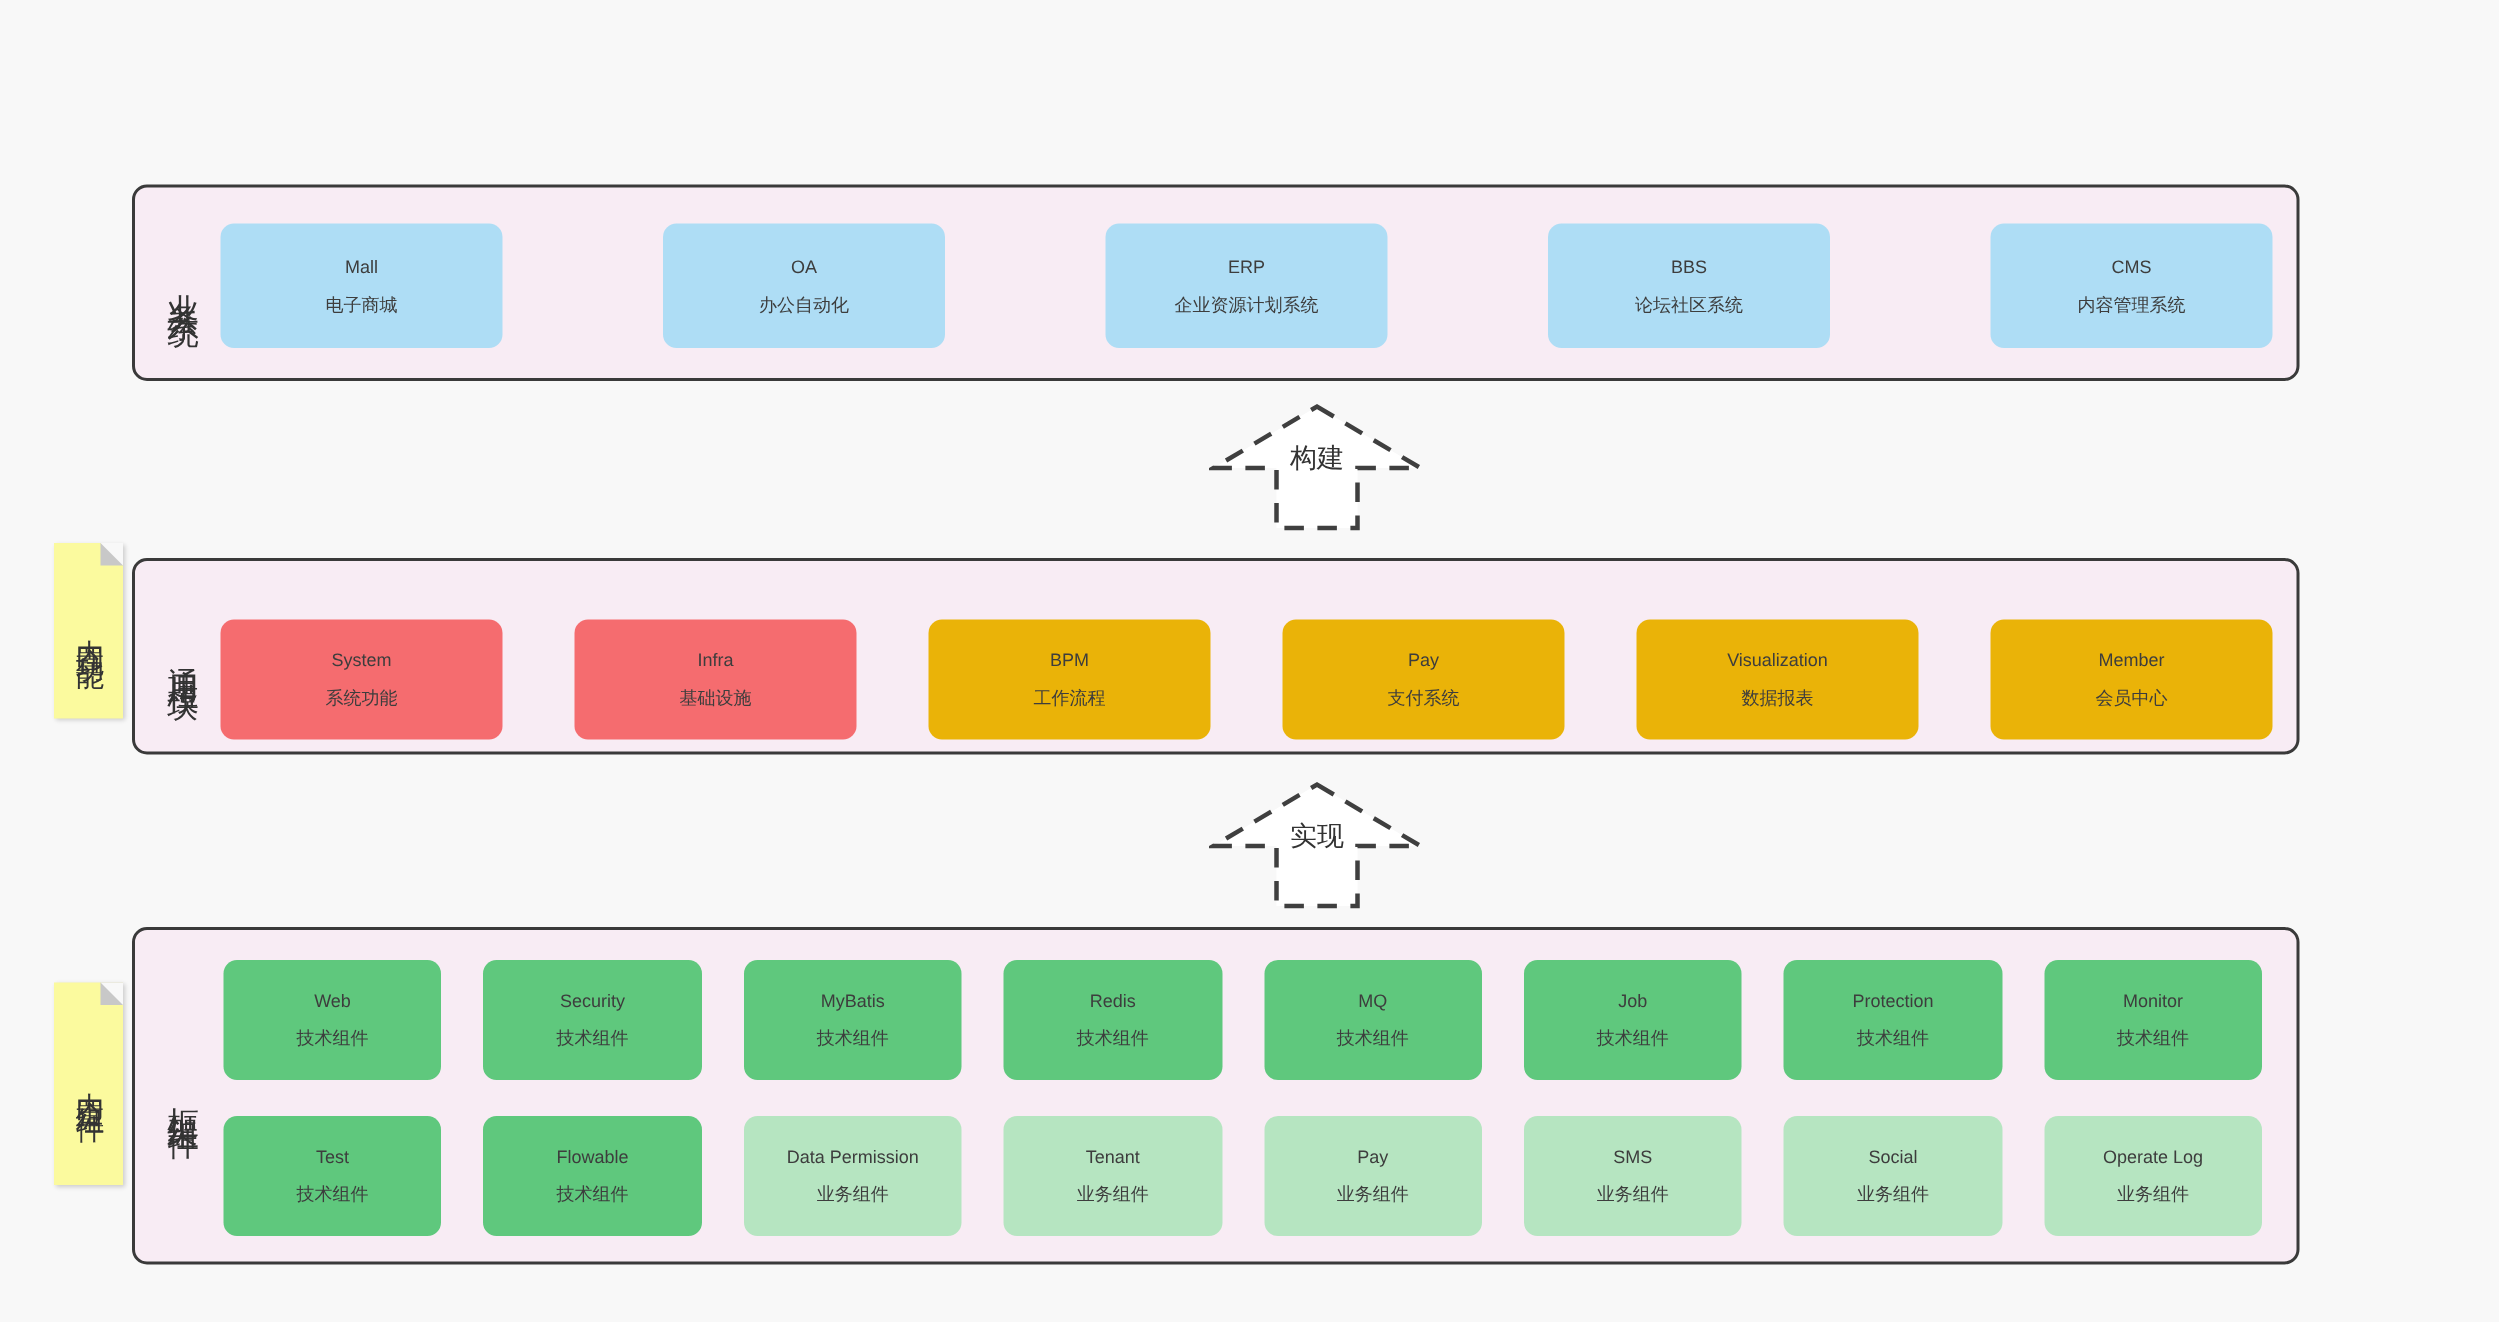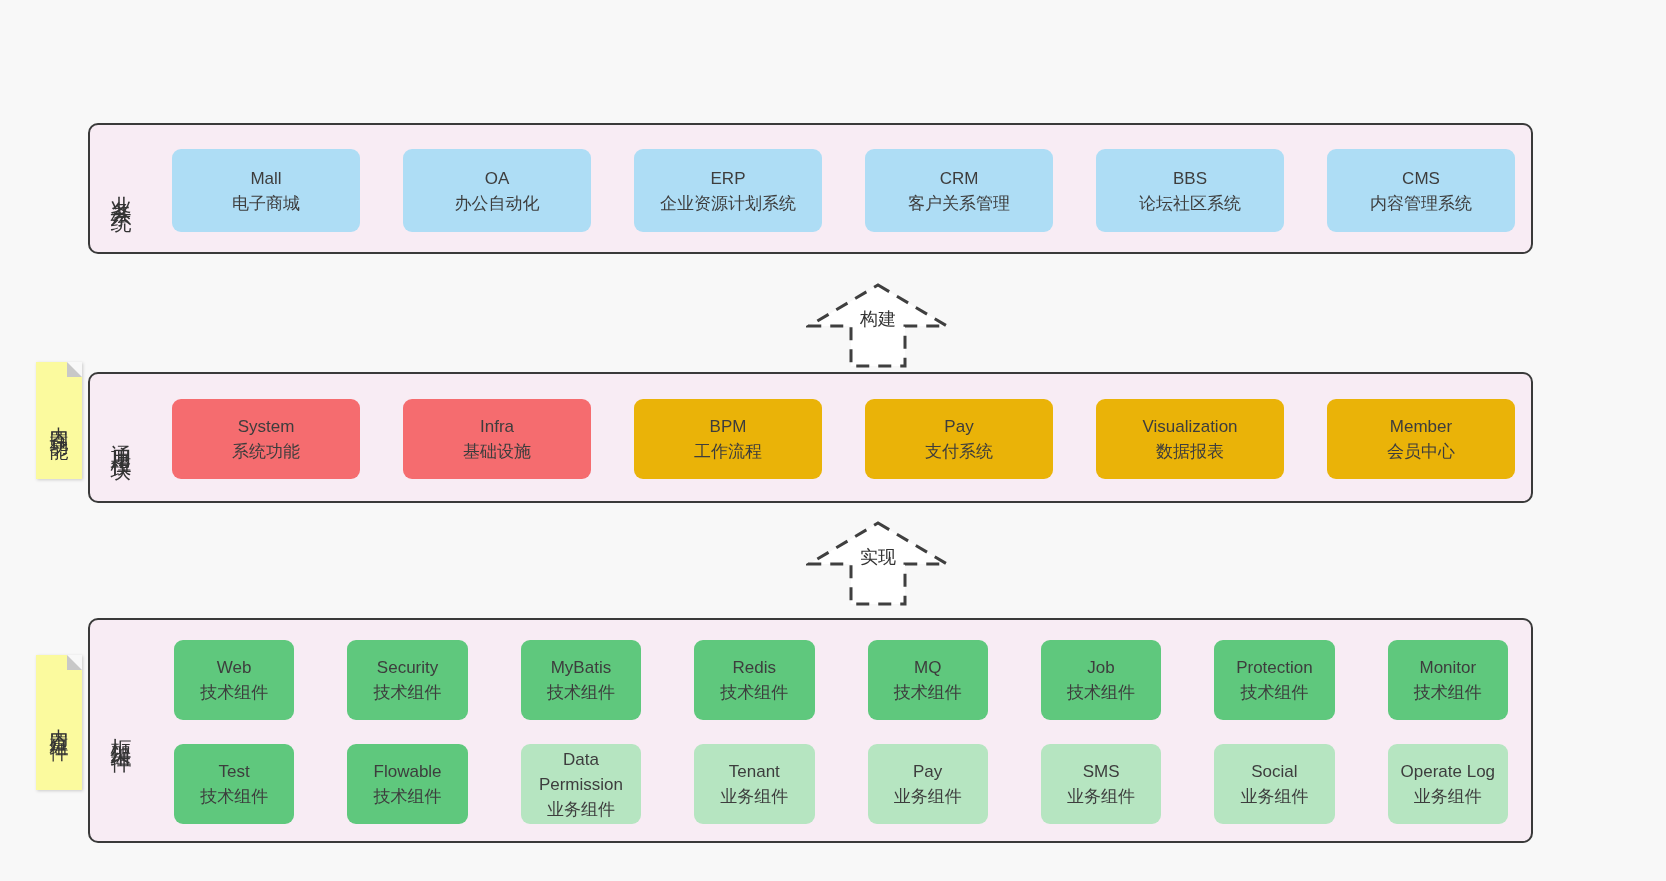--- a/index.html
+++ b/index.html
@@ -27,44 +27,44 @@
     writing-mode: vertical-rl; text-orientation: upright;
     font-size: 21px; letter-spacing: 5px; color: #333;
   }
 
   
   .row {
     position: absolute; left: 57px; right: 16px;
     display: flex; justify-content: space-between;
   }
   #layer-business .row { top: 24px; }
-  #layer-common   .row { top: 25px; }
+  #layer-common   .row { top: 39px; }
   #layer-framework .row { left: 59px; right: 23px; gap: 28px; }
   #layer-framework .row-1 { top: 20px; }
   #layer-framework .row-2 { top: 124px; }
 
   .box {
     border-radius: 9px; text-align: center;
     display: flex; flex-direction: column; align-items: center; justify-content: center;
-    font-size: 17px; line-height: 25px; color: #3d3d3d; margin-left: 25px;
+    font-size: 12px; line-height: 25px; color: #3d3d3d;
   }
   .w6 { width: 188px; height: 83px; }
   #layer-common .w6 { height: 80px; }
   .w8 { width: 146px; height: 80px; }
   .box .name { max-width: 122px; }
 
   .blue        { background: #aeddf5; }
   .red         { background: #f56c6f; }
   .pink        { background: #eab308; }
   .green       { background: #5fc87d; }
   .green-light { background: #b6e5c1; }
 
   
   .arrow { position: absolute; left: 806px; width: 144px; height: 88px; }
-  #arrow-build     { top: 282px; text-align: center; }
+  #arrow-build     { top: 268px; text-align: center; }
   #arrow-implement { top: 520px; }
   .arrow svg { display: block; }
   .arrow-label {
     position: absolute; left: 50%; transform: translateX(-50%); top: 25px;
     background: #ffffff; padding: 0 4px; font-size: 18px; color: #333;
     white-space: nowrap;
   }
 
   
   .note {
@@ -98,24 +98,20 @@
     </div>
     <div class="box w6 blue">
       <div class="name">OA</div>
       <div class="subtitle">办公自动化</div>
     </div>
     <div class="box w6 blue">
       <div class="name">ERP</div>
       <div class="subtitle">企业资源计划系统</div>
     </div>
     <div class="box w6 blue">
-      <div class="name">CRM</div>
-      <div class="subtitle">客户关系管理</div>
-    </div>
-    <div class="box w6 blue">
       <div class="name">BBS</div>
       <div class="subtitle">论坛社区系统</div>
     </div>
     <div class="box w6 blue">
       <div class="name">CMS</div>
       <div class="subtitle">内容管理系统</div>
     </div>
   </div>
 </div>
 

